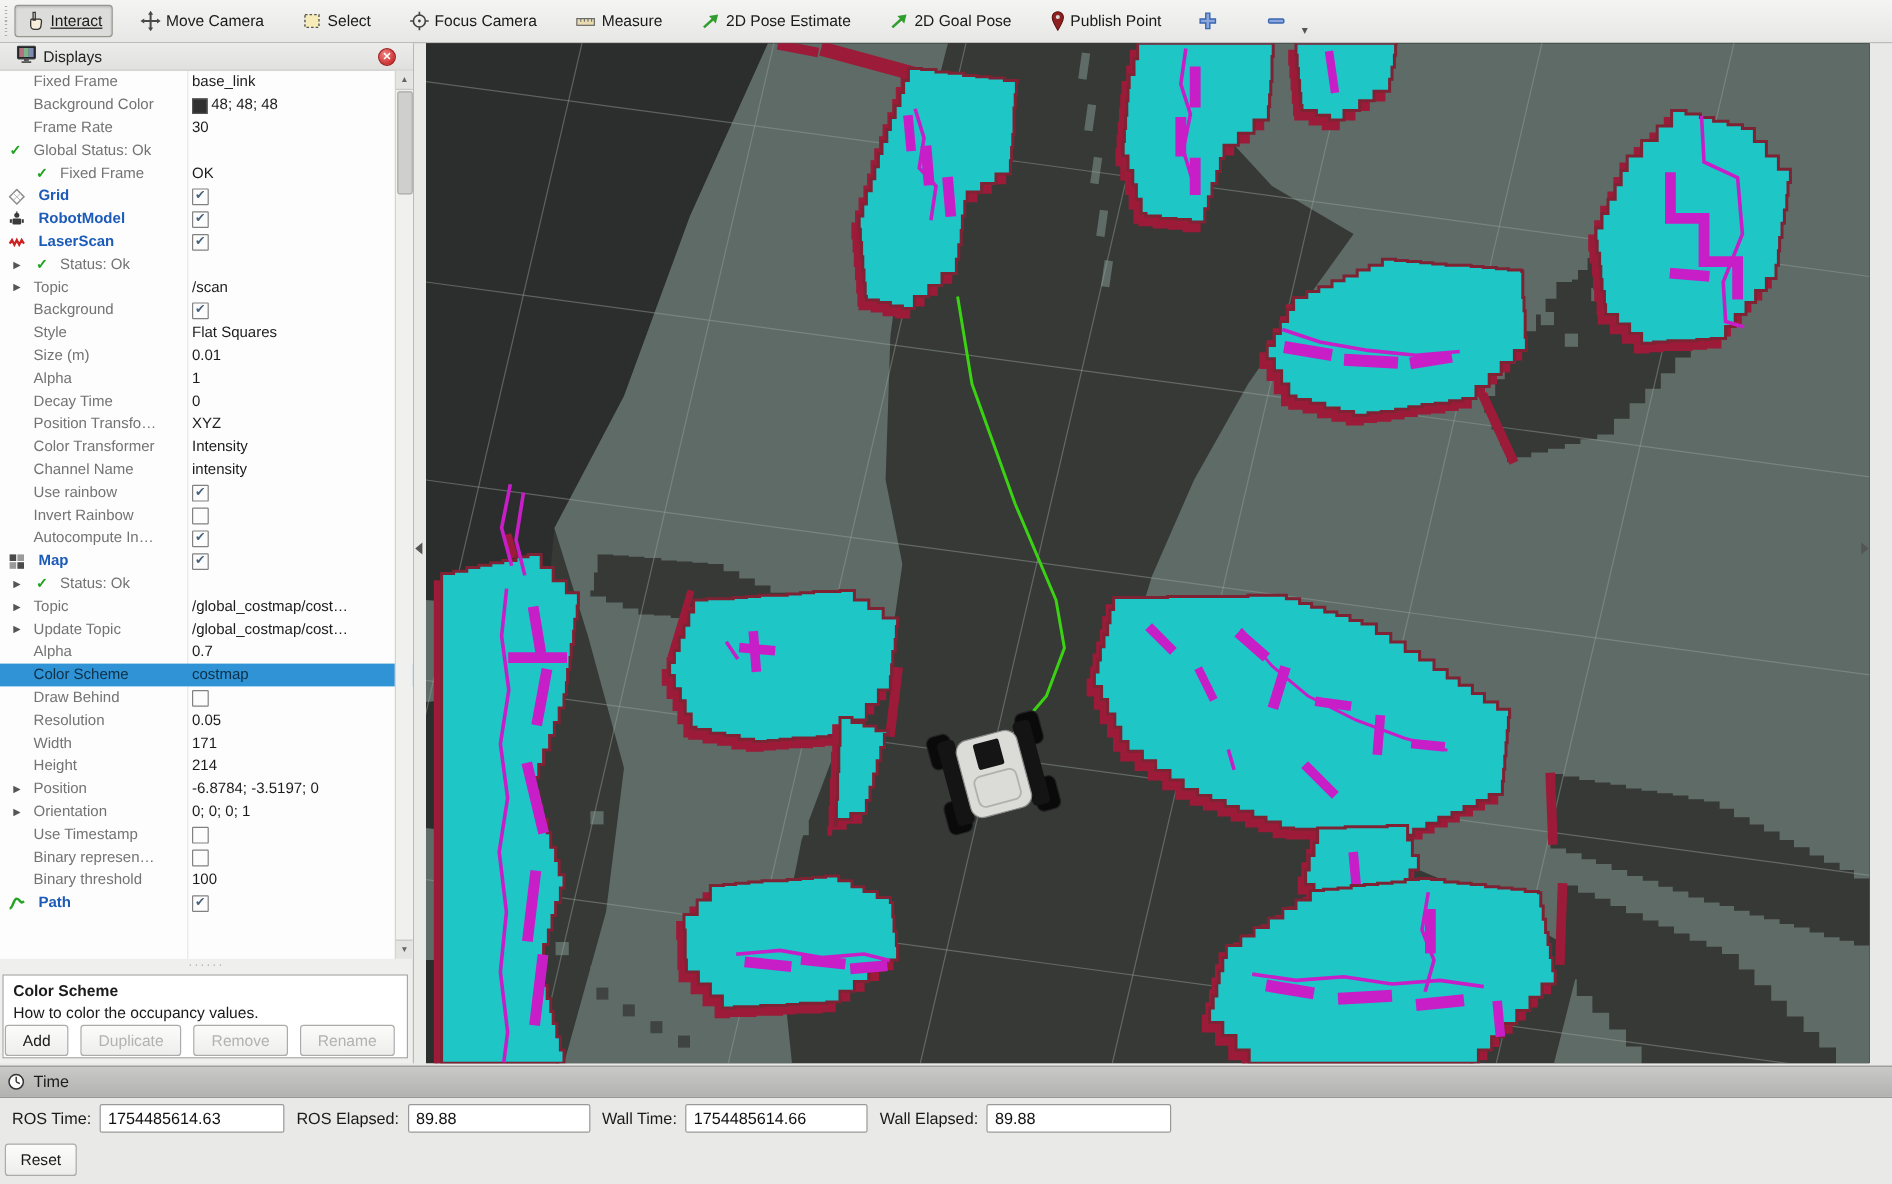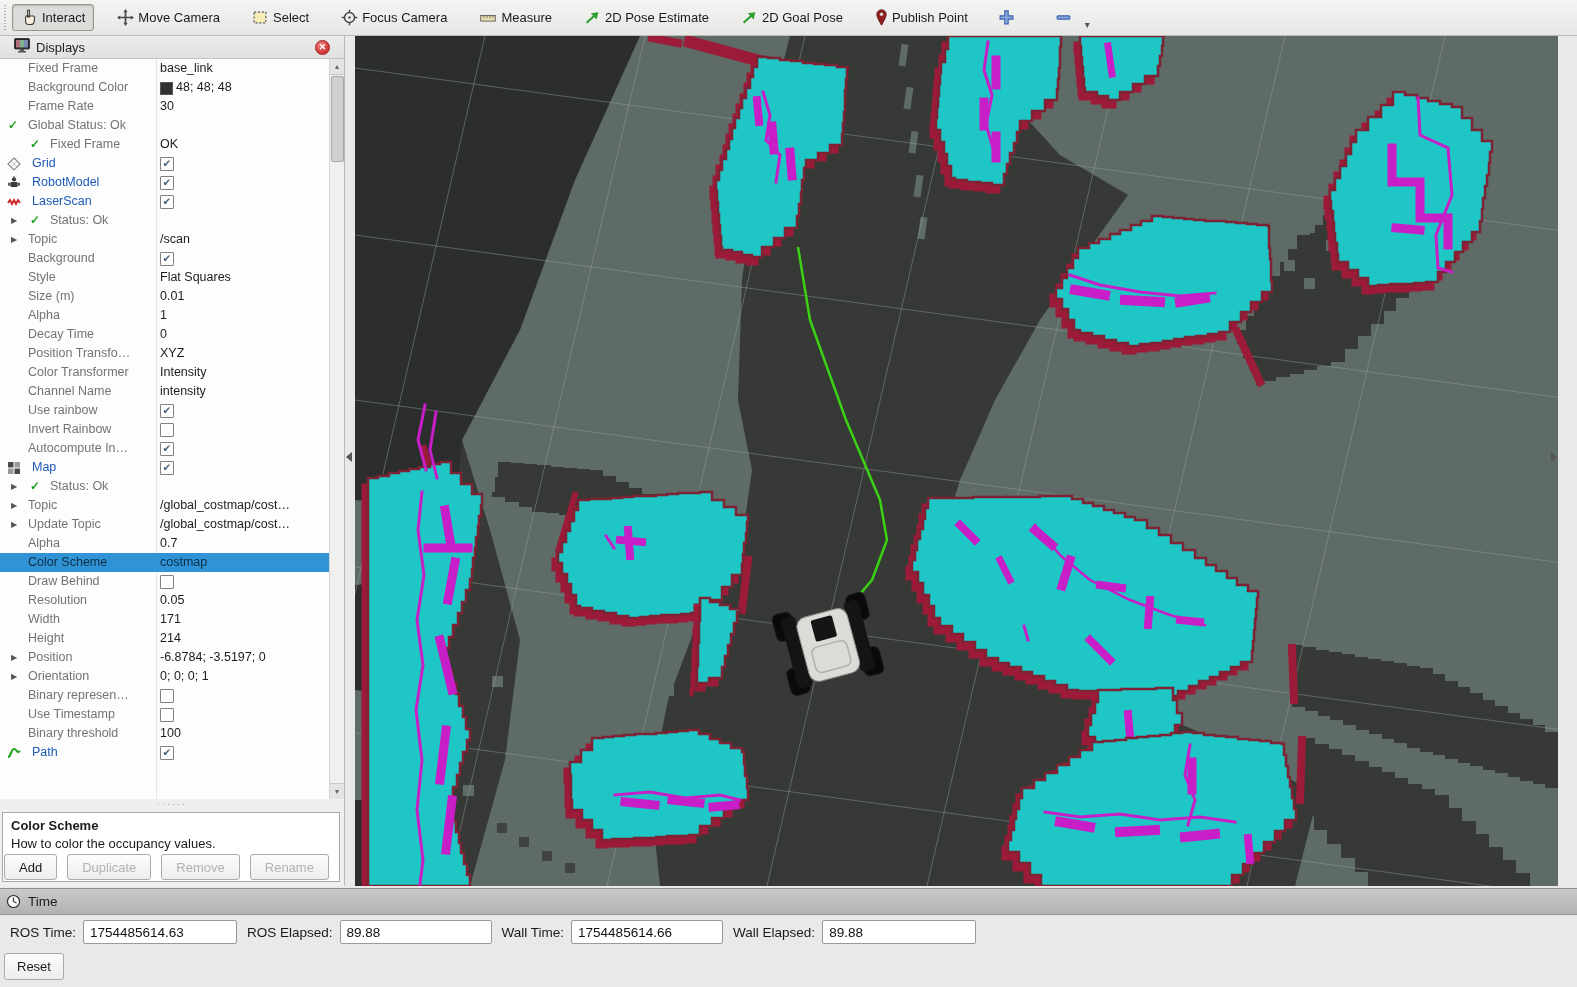--- a/index.html
+++ b/index.html
@@ -7,40 +7,40 @@
        font-family:"Liberation Sans",sans-serif;color:#1a1a1a;-webkit-font-smoothing:antialiased;}
   
   .toolbar{position:absolute;left:0;top:0;width:1577px;height:36px;
     background:linear-gradient(#f4f4f2,#e7e7e5);border-bottom:1px solid #bcbcba;
     display:flex;align-items:center;box-sizing:border-box;}
   .tb-handle{width:6px;height:26px;margin:0 4px 0 2px;
     background:repeating-linear-gradient(to bottom,#adadab 0 1px,transparent 1px 3px);
     background-size:2px 100%;background-repeat:repeat-y;background-position:2px 0;}
   .tool{display:flex;align-items:center;gap:4px;padding:4px 8px;margin-right:14px;border:1px solid transparent;
     border-radius:3px;font-size:13px;white-space:nowrap;cursor:default;}
-  .tool.active{background:#dcdcda;border:1px solid #96968f;box-shadow:inset 0 1px 2px rgba(0,0,0,.18);}
+  .tool.active{background:#dcdcda;border:1px solid #96968f;box-shadow:inset 0 1px 2px rgba(0,0,0,.18);text-decoration:underline;}
   .tool svg{display:block;}
   .tb-mini{padding:4px 6px;margin-right:26px;}
   .tb-overflow{font-size:10px;color:#555;margin-left:-20px;margin-top:14px;}
   
   .panel{position:absolute;left:0;top:36px;width:345px;height:850px;background:#efefed;
     border-right:1px solid #b8b8b6;box-sizing:border-box;}
   .panel-title{height:22px;background:linear-gradient(#ececea,#e0e0de);border-bottom:1px solid #c2c2c0;
     display:flex;align-items:center;padding:0 14px;font-size:13px;color:#222;}
   .panel-title .t-icon{margin-right:6px;}
   .close-btn{margin-left:auto;width:15px;height:15px;border-radius:8px;
     background:radial-gradient(circle at 35% 30%,#f08080,#cf3535 70%);border:1px solid #9c2020;
     color:#fff;font-size:9px;line-height:13px;text-align:center;font-weight:bold;box-sizing:border-box;}
   .tree{position:absolute;left:0;top:23px;width:344px;height:740px;background:#fdfdfd;overflow:hidden;}
   .tree .colline{position:absolute;left:156px;top:0;bottom:0;width:1px;background:#e6e6e6;}
   .trow{position:relative;height:19px;font-size:12.5px;line-height:19px;white-space:nowrap;}
   .trow.sel{background:#2f93d6;}
   .trow.sel .lab,.trow.sel .val{color:#0d2f45;}
   .lab{position:absolute;color:#737373;}
-  .lab.blue{color:#1c5bb8;font-weight:normal;}
+  .lab.blue{color:#1c5bb8;font-weight:bold;}
   .val{position:absolute;left:160px;color:#1c1c1c;max-width:150px;overflow:hidden;}
   .arrow{position:absolute;left:11px;top:0;font-size:8px;color:#555;}
   .ticon{position:absolute;top:2.5px;}
   .chk{position:absolute;left:160px;top:3px;width:12px;height:12px;background:#fdfdfd;
     border:1px solid #818181;border-radius:1px;font-size:10.5px;line-height:11px;color:#46627c;text-align:center;}
   .swatch{position:absolute;left:160px;top:4px;width:11px;height:11px;background:#303030;border:1px solid #555;}
   .swval{left:176px;}
   .checkmark{color:#1fa31f;font-weight:bold;font-size:12px;position:absolute;top:0;}
   .scroll{position:absolute;right:0;top:23px;width:15px;height:740px;background:#f0f0ee;border-left:1px solid #d4d4d2;box-sizing:border-box;}
   .sc-btn{height:15px;background:#e4e4e2;border-bottom:1px solid #c8c8c6;color:#666;font-size:7px;text-align:center;line-height:15px;}
@@ -344,25 +344,25 @@
           <span class="arrow">▶</span>
           <span class="lab" style="left:28px">Position</span>
           <span class="val">-6.8784; -3.5197; 0</span>
         </div>
         <div class="trow">
           <span class="arrow">▶</span>
           <span class="lab" style="left:28px">Orientation</span>
           <span class="val">0; 0; 0; 1</span>
         </div>
         <div class="trow">
+          <span class="lab" style="left:28px">Use Timestamp</span>
+          <span class="chk"></span>
+        </div>
+        <div class="trow">
           <span class="lab" style="left:28px">Binary represen…</span>
-          <span class="chk"></span>
-        </div>
-        <div class="trow">
-          <span class="lab" style="left:28px">Use Timestamp</span>
           <span class="chk"></span>
         </div>
         <div class="trow">
           <span class="lab" style="left:28px">Binary threshold</span>
           <span class="val">100</span>
         </div>
         <div class="trow">
           <span class="ticon" style="left:7px"><svg width="14" height="14" viewBox="0 0 14 14">
               <path d="M1 11 C4 11 4 3 7 3 C10 3 9.5 8 13 5" fill="none" stroke="#28a428" stroke-width="2.2"></path>
             </svg></span>

